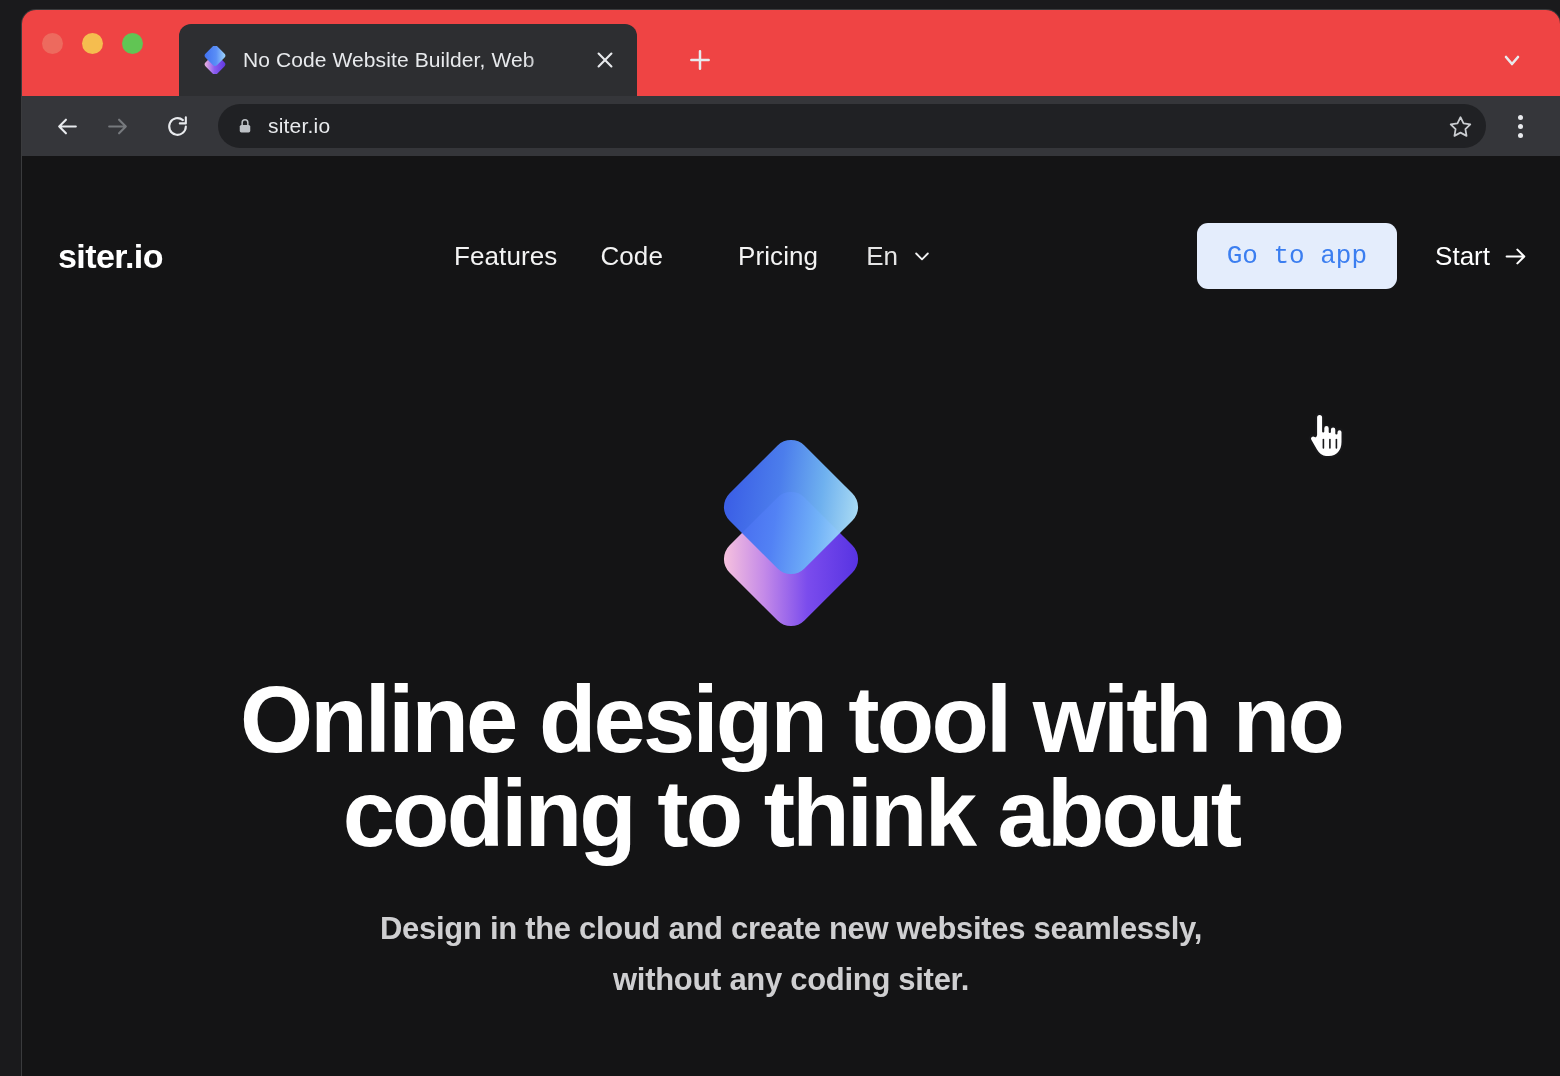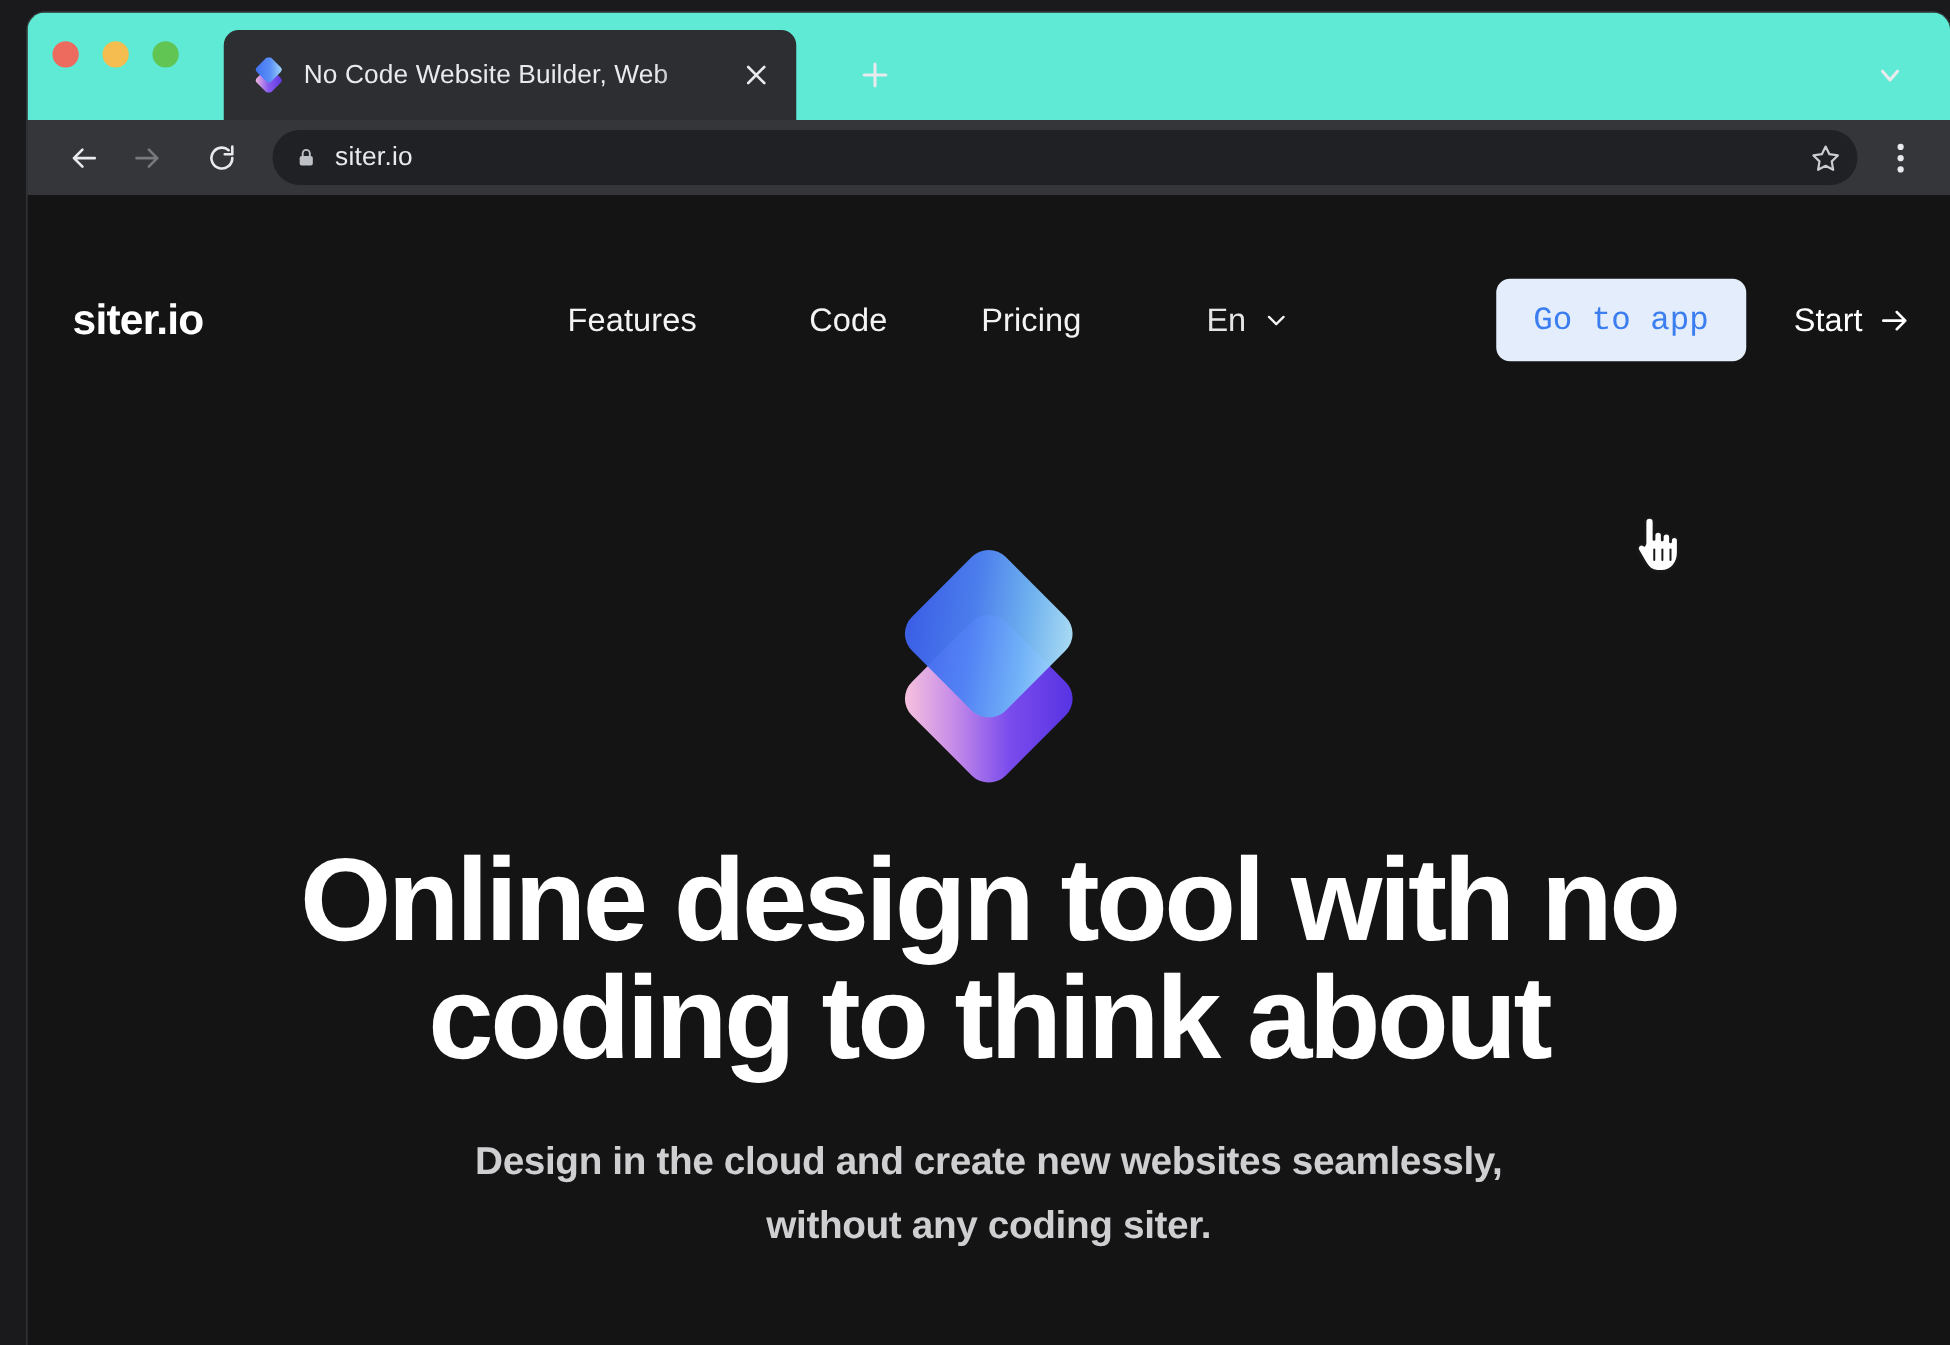--- a/index.html
+++ b/index.html
@@ -23,21 +23,21 @@
     background: #202124;
     border-radius: 14px 14px 0 0;
     overflow: hidden;
     box-shadow: 0 0 0 1px #3a3b3d;
   }
 
   
   .tab-strip {
     position: relative;
     height: 86px;
-    background: #5eead4;
+    background: #ef4444;
     display: flex;
     align-items: flex-end;
   }
 
   .traffic-lights {
     display: flex;
     align-items: center;
     gap: 19px;
     position: absolute;
     left: 20px;
@@ -231,23 +231,23 @@
   }
   .nav-link {
     color: #f3f3f3;
     font-size: 26px;
     letter-spacing: .1px;
     text-decoration: none;
     padding: 10px 0;
     cursor: pointer;
     white-space: nowrap;
   }
-  .nav-link.features { margin-right: 90px; }
+  .nav-link.features { margin-right: 43px; }
   .nav-link.teams    { margin-right: 75px; }
-  .nav-link.pricing  { margin-right: 100px; }
+  .nav-link.pricing  { margin-right: 48px; }
 
   .lang-select {
     display: flex;
     align-items: center;
     gap: 14px;
     cursor: pointer;
   }
   .lang-label {
     color: #e5e5e5;
     font-size: 26px;

